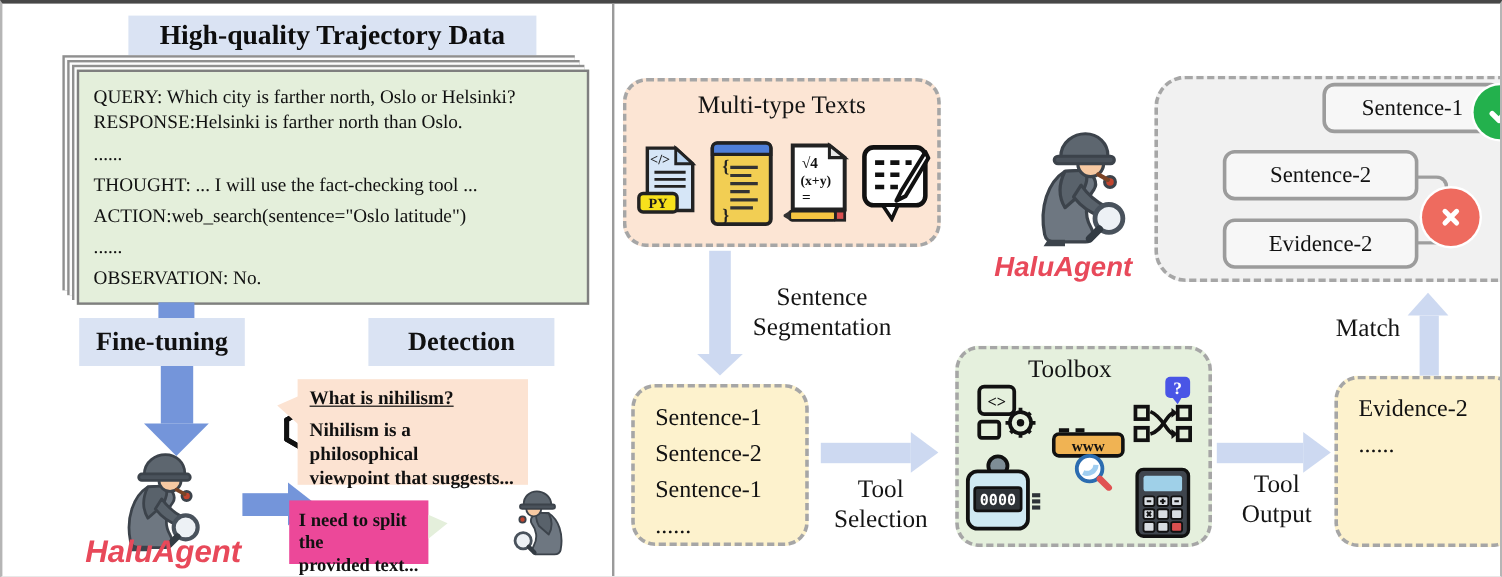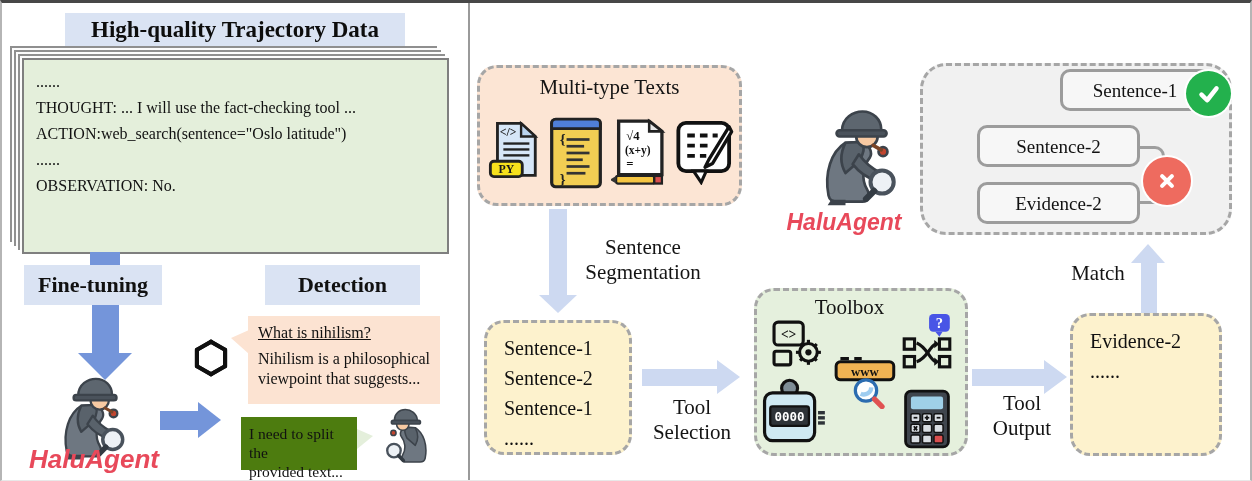--- a/index.html
+++ b/index.html
@@ -1,21 +1,21 @@
 <!DOCTYPE html>
 <html><head>
 <meta charset="utf-8">
 <style>
   * { margin:0; padding:0; box-sizing:border-box; }
   body { background:#ffffff; font-family:"Liberation Serif","DejaVu Serif",serif; color:#111; }
   #root {
     position:relative; width:1252px; height:481px; background:#ffffff; overflow:hidden;
     border-top:3px solid #474747; border-left:2px solid #b5b5b5; border-right:2px solid #b5b5b5; border-bottom:1px solid #e8e8e8;
   }
-  .abs { position:absolute; }
+  .abs { position:absolute;margin-left:42px; }
   .panel-title { background:#dae3f3; text-align:center; font-weight:bold; color:#0d0d0d; }
   .blue-label { background:#dae3f3; text-align:center; font-weight:bold; font-size:22px; line-height:40px; height:40px; }
   .dashed-box { border:3px dashed #a6a6a6; border-radius:20px; }
   .serif-label { font-size:21px; line-height:25px; text-align:center; color:#141414; }
   .halu { font-family:"Liberation Sans","DejaVu Sans",sans-serif; font-weight:bold; font-style:italic; color:#e8495a; text-align:center; }
   
   .shaft-dark { background:#7495da; }
   .shaft-light { background:#cdd9f1; }
   .head { width:0; height:0; }
   .head-down-dark { border-left:27px solid transparent; border-right:27px solid transparent; border-top:27px solid #7495da; }
@@ -26,37 +26,38 @@
   
   .traj-card {
     left:20px; top:55px; width:427px; height:196px; background:#e4efdb;
     border:2px solid #7f7f7f; padding:11px 12px;
     box-shadow:-3px -3px 0 -1px #fcfcfc, -4px -4px 0 0 #8f8f8f,
                -7px -7px 0 -1px #fcfcfc, -8px -8px 0 0 #8f8f8f,
                -11px -11px 0 -1px #fcfcfc, -12px -12px 0 0 #8f8f8f;
   }
   .traj-card p { font-size:16px; line-height:21px; margin-bottom:5px; }
   
-  .bubble { position:absolute; }
+  .bubble { position:absolute;font-weight:bold; }
   .bubble-tail { position:absolute; width:0; height:0; }
   
   .refl-item { background:#f7f7f7; border:3px solid #9c9c9c; border-radius:10px; text-align:center; font-size:19px; }
   .list-cream { font-size:20px; line-height:30px; padding:10px 0 0 17px; }
   .circle-badge { border-radius:50%; box-shadow:0 0 0 2px #ffffff; display:flex; align-items:center; justify-content:center; }
 </style>
 </head>
 <body>
 
 <div id="root">
 
   <div class="abs" style="left:466px; top:0; width:2px; height:481px; background:#9a9a9a;"></div>
 
   <div class="abs panel-title" style="left:63px; top:10px; width:340px; height:33px; font-size:23px; line-height:33px;">High-quality Trajectory Data</div>
 
   <div class="abs traj-card">
+      <p>QUERY: Which city is farther north, Oslo or Helsinki? RESPONSE:Helsinki is farther north than Oslo.</p>
       <p>......</p>
       <p>THOUGHT: ... I will use the fact-checking tool ...</p>
       <p>ACTION:web_search(sentence="Oslo latitude")</p>
       <p>......</p>
       <p>OBSERVATION: No.</p>
     </div>
 
   <div class="abs shaft-dark" style="left:88px; top:249px; width:30px; height:14px;"></div>
 
   <div class="abs blue-label" style="left:22px; top:262px; width:138px;">Fine-tuning</div>
@@ -102,21 +103,21 @@
 
   <div class="bubble" style="left:246px; top:313px; width:192px; height:88px; background:#fce3d2; padding:8px 10px;">
     <div class="bubble-tail" style="left:-17px; top:14px; border-top:8px solid transparent; border-bottom:16px solid transparent; border-right:18px solid #fce3d2;"></div>
     <div style="font-size:16px; text-decoration:underline; margin-bottom:7px;">What is nihilism?</div>
     <div style="font-size:16px; line-height:20px;">
         <span style="display:block;">Nihilism is a philosophical</span>
         <span style="display:block;">viewpoint that suggests...</span>
       </div>
   </div>
 
-  <div class="bubble" style="left:239px; top:414px; width:116px; height:53px; background:#4d7c0f; padding:7px 8px;">
+  <div class="bubble" style="left:239px; top:414px; width:116px; height:53px; background:#ec4899; padding:7px 8px;">
     <div class="bubble-tail" style="left:116px; top:12px; border-top:7px solid transparent; border-bottom:13px solid transparent; border-left:16px solid #e4efdb;"></div>
     <div style="font-size:15.5px; line-height:19px;">
         <span style="display:block;">I need to split the</span>
         <span style="display:block;">provided text...</span>
       </div>
   </div>
 
   <div class="abs" style="left:380px; top:400px; width:52px; height:66px; transform:scaleX(-1);">
     <svg viewBox="0 0 100 112" width="52" height="66">
       <g stroke="#3c434b" stroke-width="3" stroke-linejoin="round">

